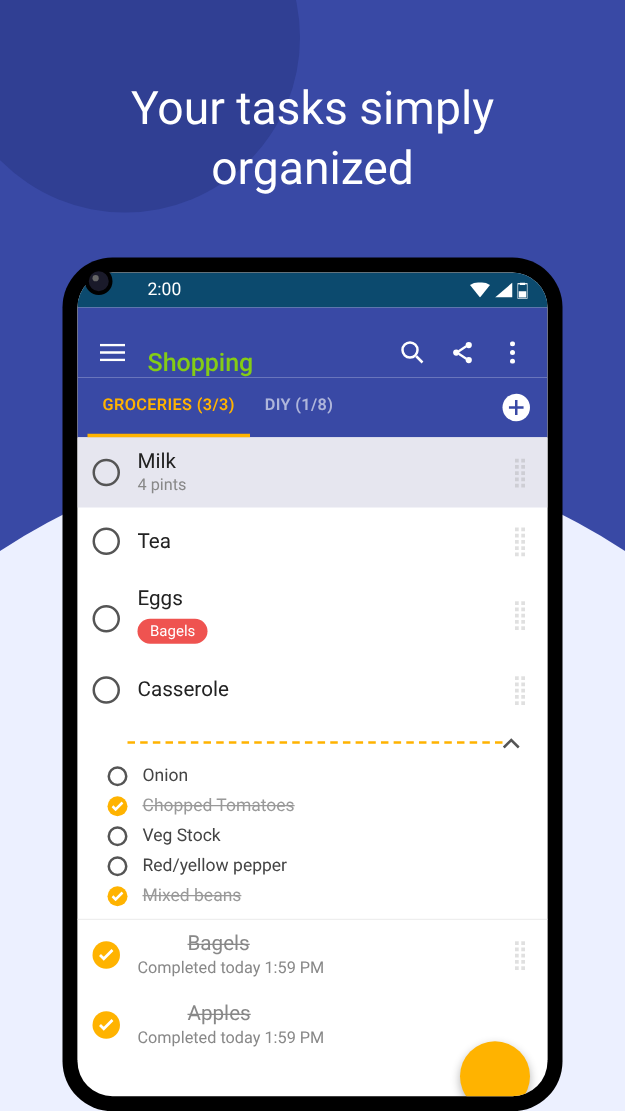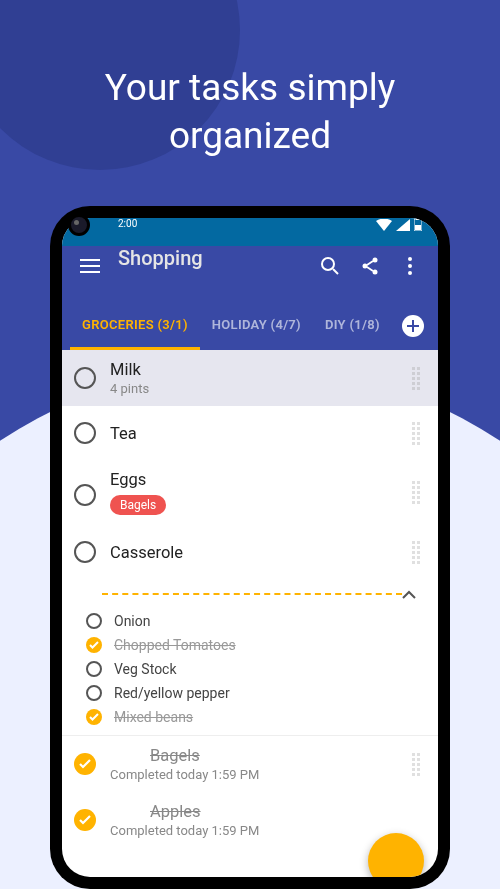--- a/index.html
+++ b/index.html
@@ -58,36 +58,36 @@
     border-radius: 50%;
     background: #1a1a2a;
     z-index: 10;
   }
   .camera::after {
     content:''; position:absolute; top:3px; left:3px;
     width:5px; height:5px; border-radius:50%; background:#666;
   }
   .status-bar {
     height: 28px;
-    background: #0369a1;
+    background: #0c4a6e;
     color: #fff;
     display: flex;
-    align-items: flex-start;
+    align-items: center;
     padding: 0 16px 0 56px;
-    font-size: 10px;
+    font-size: 14px;
   }
   .status-time { flex: 0 0 auto; }
   .status-spacer { flex: 1; }
   .status-icons { display: flex; gap: 4px; align-items: center; }
   .app-bar {
     height: 56px;
     background: #3949a5;
-    color: #e5e5e5;
+    color: #84cc16;
     display: flex;
-    align-items: flex-start;
+    align-items: flex-end;
     padding: 0 8px;
   }
   .app-bar .ico { width: 40px; height: 40px; display:flex; align-items:center; justify-content:center; }
   .app-bar .title { font-size: 20px; font-weight: 500; margin-left: 8px; flex:1; }
   .tabs {
     height: 48px;
     background: #3949a5;
     display: flex;
     align-items: center;
     padding: 0 8px;
@@ -258,24 +258,21 @@
           <svg width="4" height="18" viewBox="0 0 4 18">
               <circle cx="2" cy="2" r="2" fill="#fff"></circle>
               <circle cx="2" cy="9" r="2" fill="#fff"></circle>
               <circle cx="2" cy="16" r="2" fill="#fff"></circle>
             </svg>
         </div>
       </div>
 
       <div class="tabs">
         <div class="tab active">
-            <span>GROCERIES (3/1)</span>
-          </div>
-        <div class="tab">
-            <span>HOLIDAY (4/7)</span>
+            <span>GROCERIES (3/3)</span>
           </div>
         <div class="tab">
             <span>DIY (1/8)</span>
           </div>
         <div class="tab-add">
           <svg width="12" height="12" viewBox="0 0 12 12">
               <path stroke="#3949a5" stroke-width="2" d="M6 0v12M0 6h12"></path>
             </svg>
         </div>
       </div>

